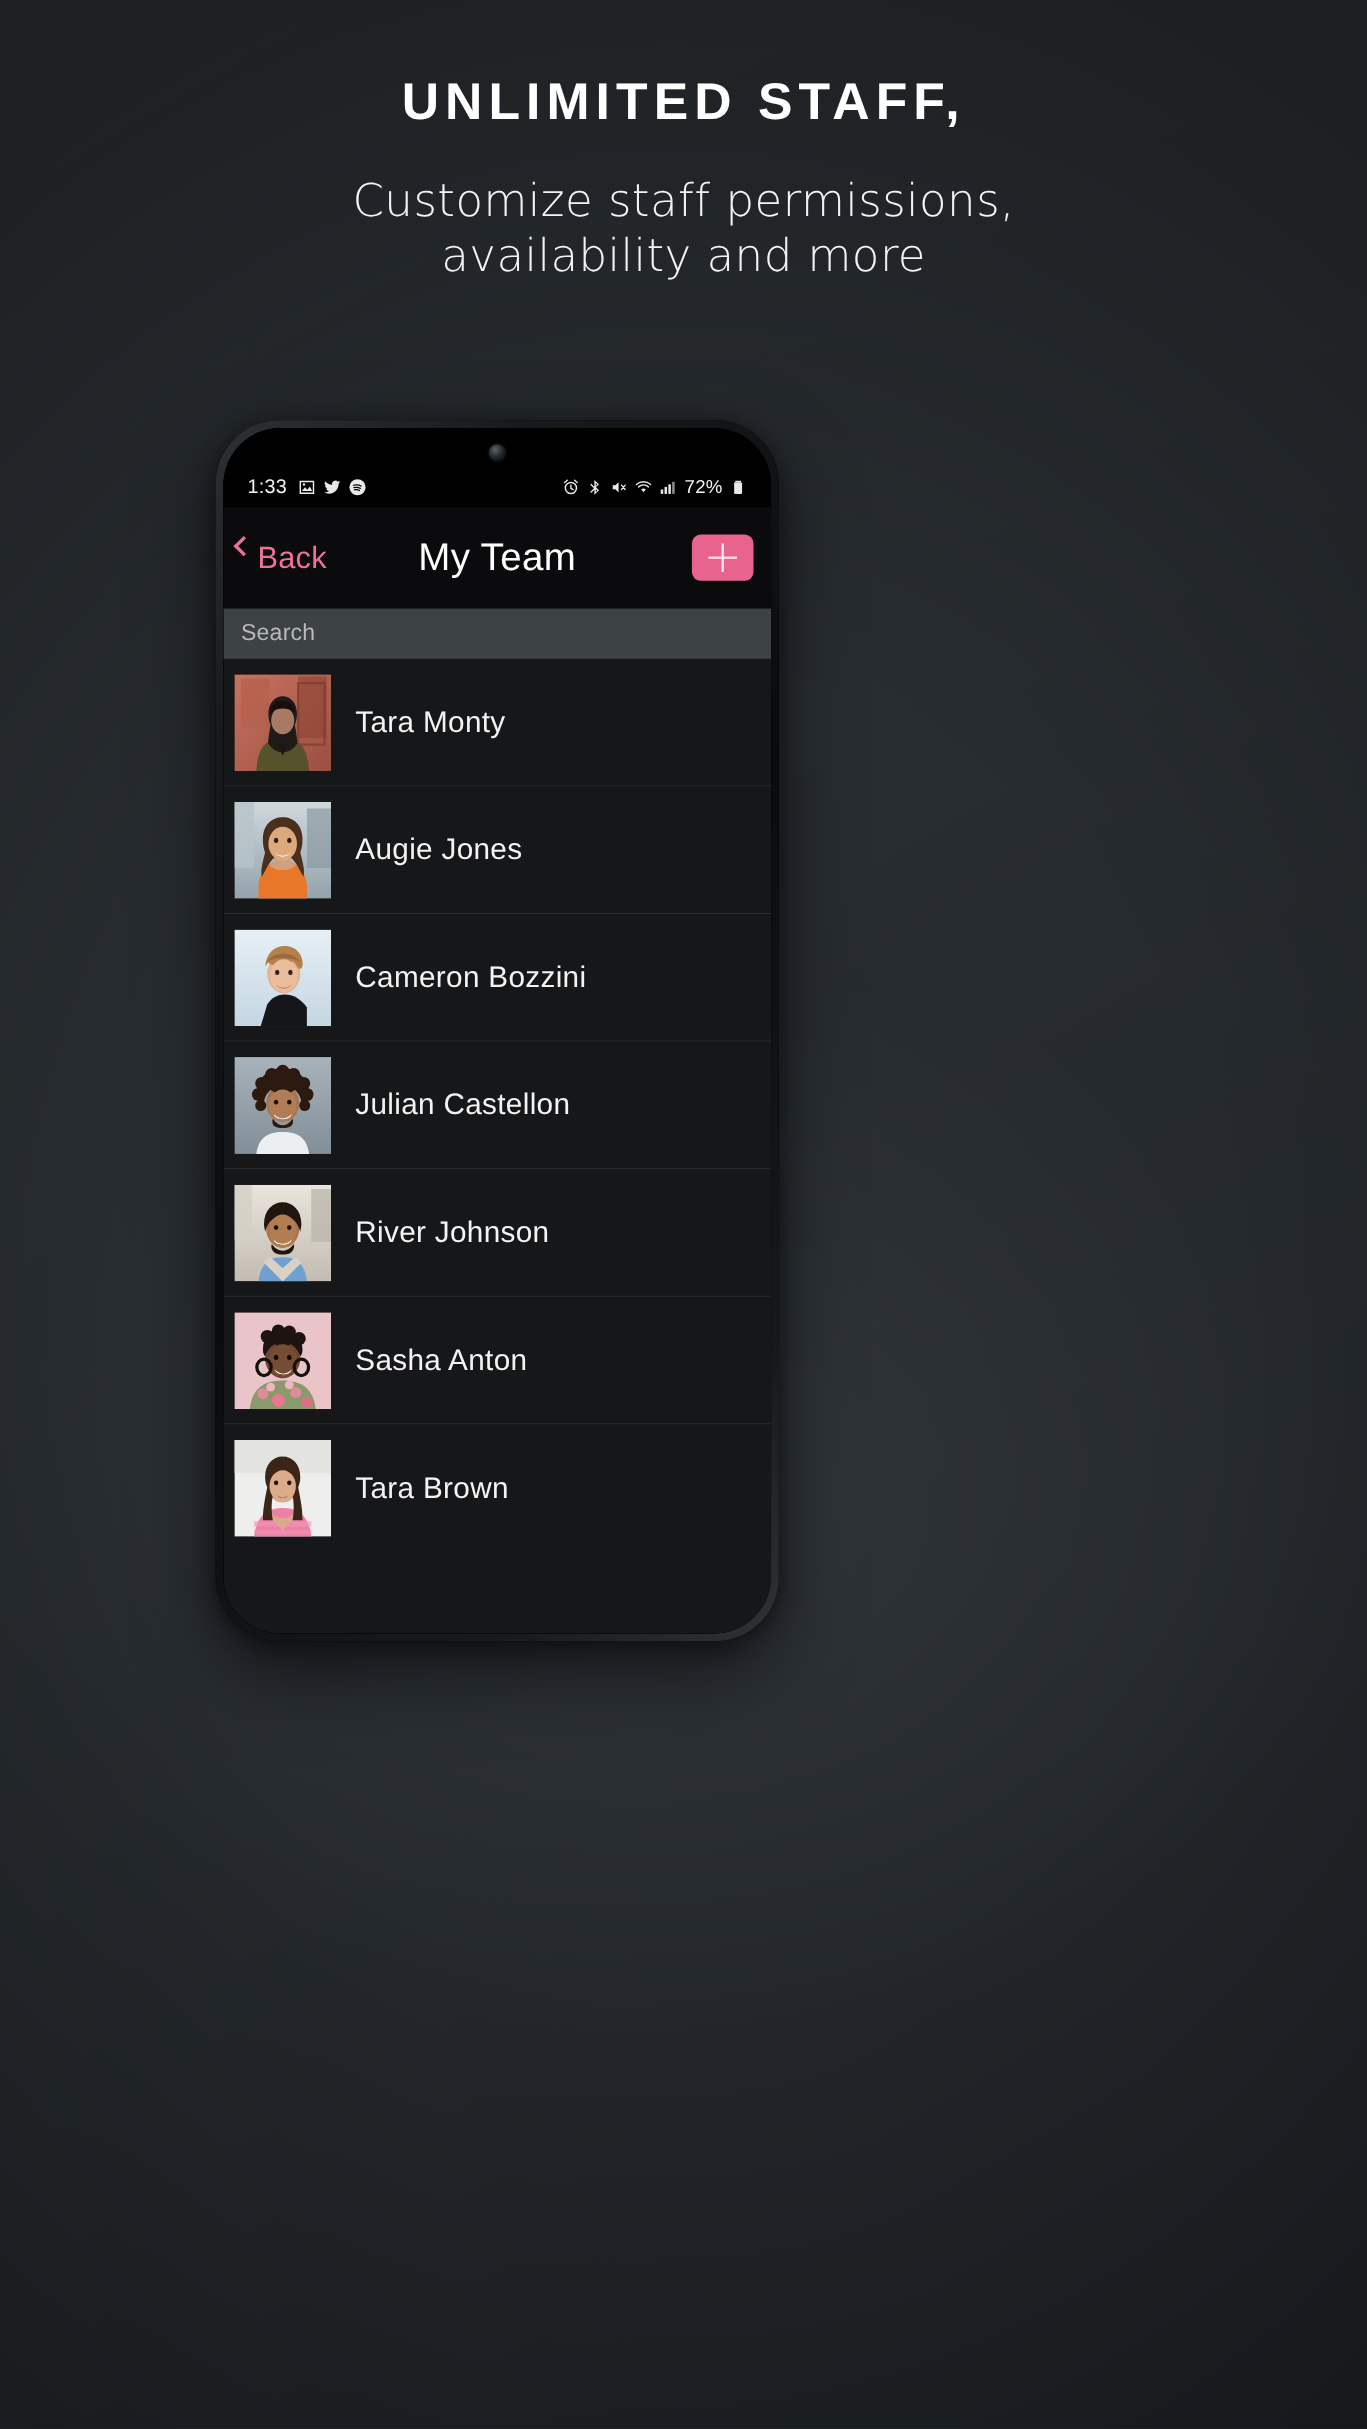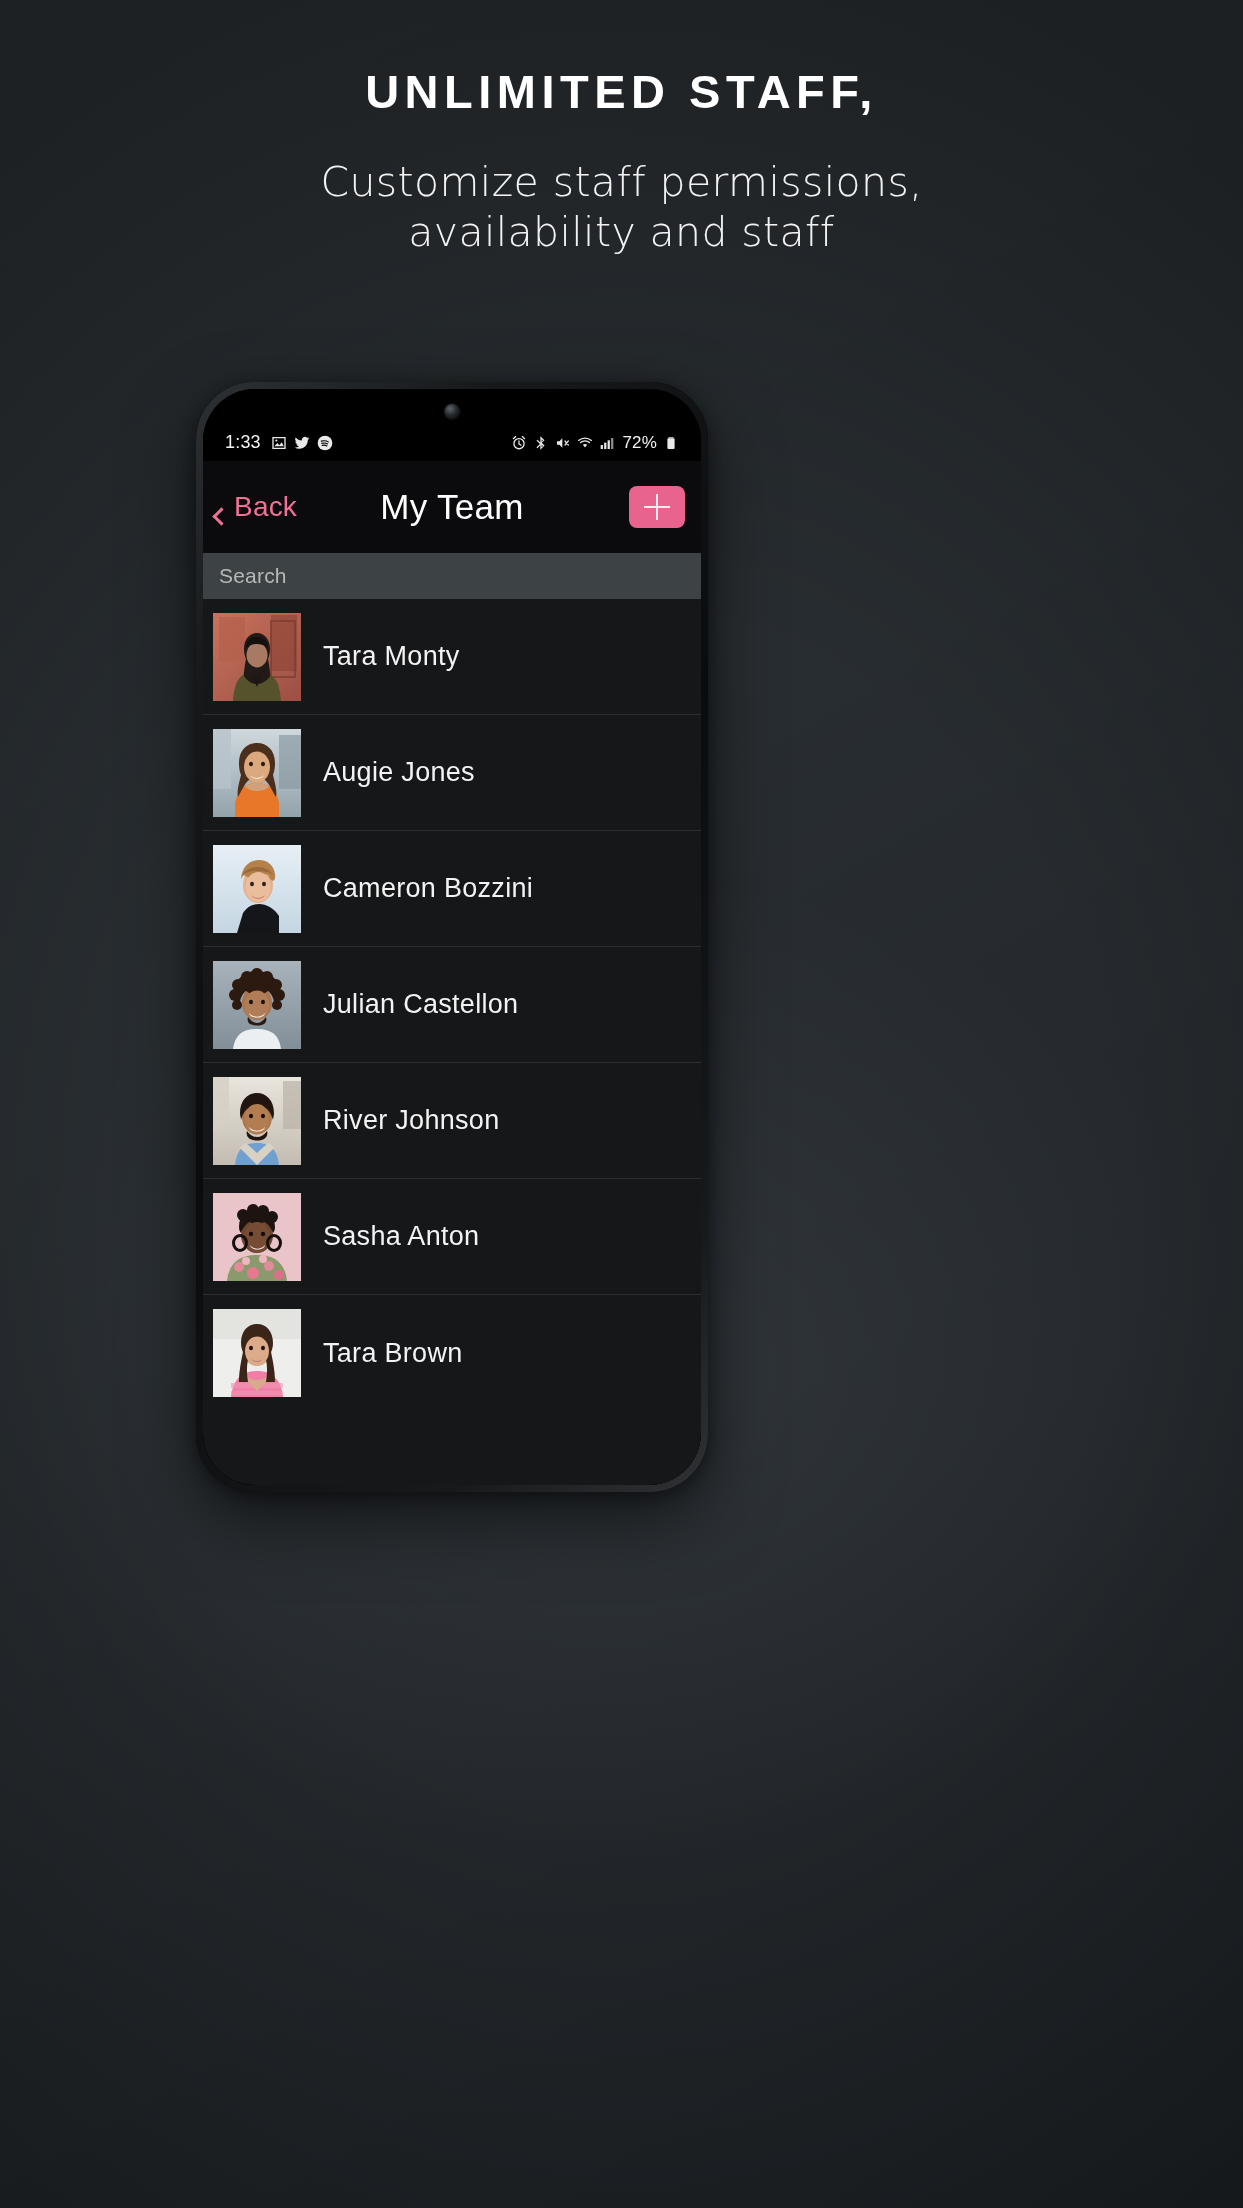--- a/index.html
+++ b/index.html
@@ -140,21 +140,21 @@
   .navbar {
     flex: 0 0 92px;
     background: #0b0b0d;
     display: flex;
     align-items: center;
     padding: 0 16px 0 12px;
     position: relative;
   }
   .nav-back {
     display: flex;
-    align-items: flex-end;
+    align-items: flex-start;
     gap: 4px;
     color: #ef7296;
     font-size: 28px;
     font-weight: 400;
     letter-spacing: 0.2px;
     z-index: 2;
   }
   .nav-back .chev {
     display: inline-block;
     width: 13px; height: 13px;
@@ -257,21 +257,21 @@
 
 <div class="bg"></div>
 <div class="bg-vignette"></div>
 
 <div class="promo">
   <h1 class="promo-headline">
     <span>Unlimited Staff,</span>
   </h1>
   <p class="promo-sub">
     <span>Customize staff permissions,</span>
-    <span class="s2">availability and staff</span>
+    <span class="s2">availability and more</span>
   </p>
 </div>
 
 <div class="phone-shadow"></div>
 
 <div class="phone">
   <div class="phone-inner">
     <div class="camera"></div>
 
     <div class="screen">

